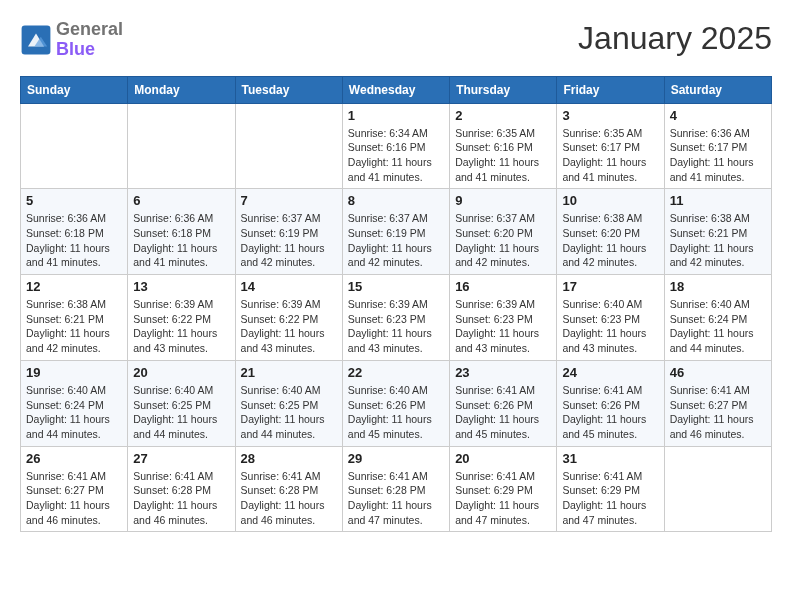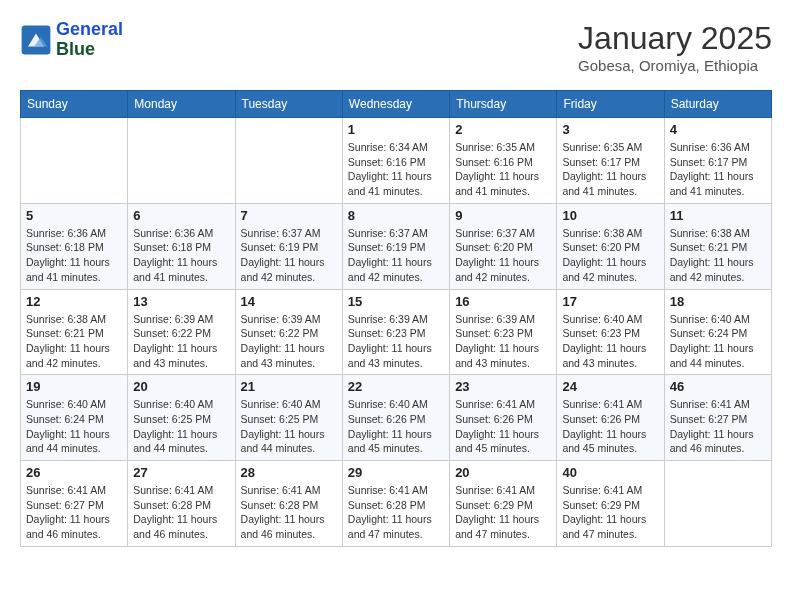--- a/index.html
+++ b/index.html
@@ -21,21 +21,21 @@
       align-items: center;
       gap: 4px;
     }
     .logo-text {
       font-size: 18px;
       font-weight: bold;
       color: #333;
       line-height: 1.1;
     }
     .logo-text span {
-      color: #1d4ed8;
+      color: #737373;
     }
     .logo-icon {
       width: 32px;
       height: 32px;
     }
     .title-block {
       text-align: left;
     }
     .month-title {
       font-size: 32px;
@@ -50,21 +50,21 @@
       width: 100%;
       border-collapse: collapse;
       font-size: 11px;
     }
     thead th {
       background-color: #2a6fb5;
       color: #fff;
       text-align: left;
       padding: 6px 6px;
       font-size: 12px;
-      font-weight: normal;
+      font-weight: bold;
       border: 1px solid #1e5a9a;
     }
     tbody td {
       border: 1px solid #ccc;
       vertical-align: top;
       padding: 4px 5px;
       width: calc(100% / 7);
       height: 80px;
     }
     .day-num {
@@ -93,26 +93,25 @@
 
 <div class="header">
   <div class="logo">
     <svg class="logo-icon" viewBox="0 0 40 40">
       <rect x="2" y="2" width="36" height="36" rx="4" fill="#2a6fb5"></rect>
       <polygon points="10,28 20,12 30,28" fill="white" opacity="0.9"></polygon>
       <polygon points="18,28 26,16 34,28" fill="#5fa0e0" opacity="0.7"></polygon>
     </svg>
     <div class="logo-text">
       <div><span>General</span></div>
-      <div><span style="color:#14532d">Blue</span></div>
+      <div><span style="color:#8b5cf6">Blue</span></div>
     </div>
   </div>
   <div class="title-block">
     <div class="month-title">January 2025</div>
-    <div class="subtitle">Gobesa, Oromiya, Ethiopia</div>
   </div>
 </div>
 
 <table>
   <thead>
     <tr id="weekday-header">
     <th>Sunday</th>
         <th>Monday</th>
         <th>Tuesday</th>
         <th>Wednesday</th>
@@ -248,19 +247,19 @@
         </td>
         <td>
           <div class="day-num">29</div>
           <div class="day-info">Sunrise: 6:41 AM<br>Sunset: 6:28 PM<br>Daylight: 11 hours and 47 minutes.</div>
         </td>
         <td>
           <div class="day-num">20</div>
           <div class="day-info">Sunrise: 6:41 AM<br>Sunset: 6:29 PM<br>Daylight: 11 hours and 47 minutes.</div>
         </td>
         <td>
-          <div class="day-num">40</div>
+          <div class="day-num">31</div>
           <div class="day-info">Sunrise: 6:41 AM<br>Sunset: 6:29 PM<br>Daylight: 11 hours and 47 minutes.</div>
         </td>
         <td class="empty"></td>
       </tr>
     </tbody>
 </table>
 
 </body></html>

